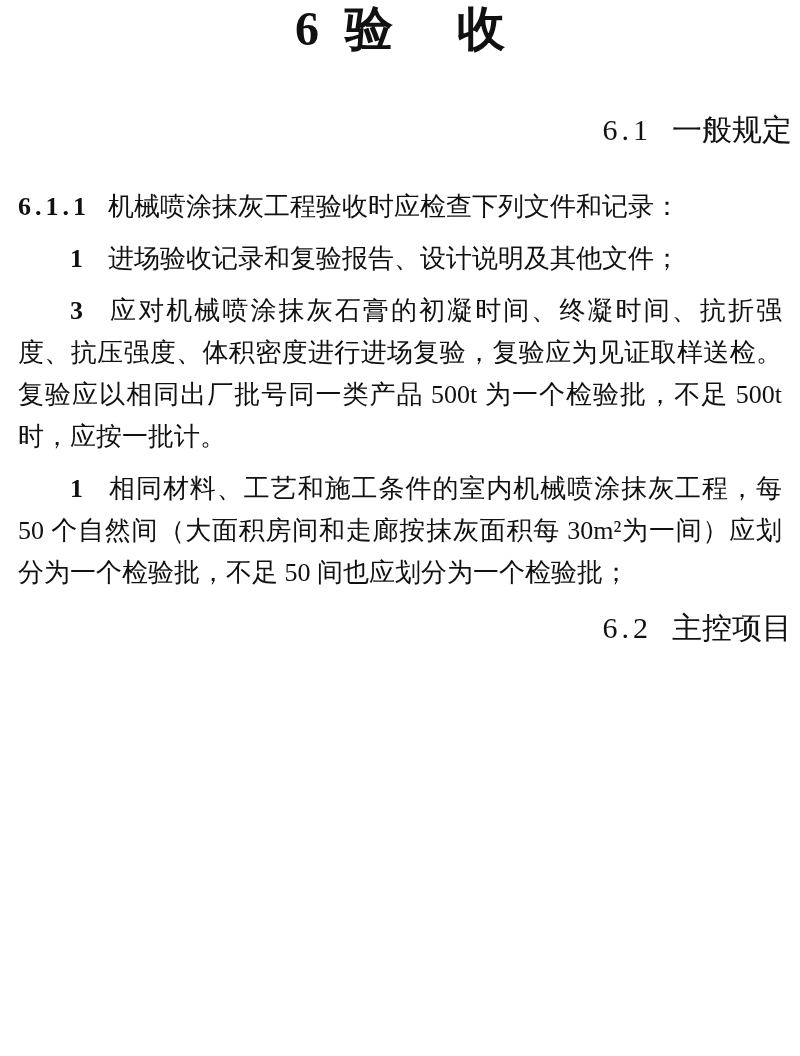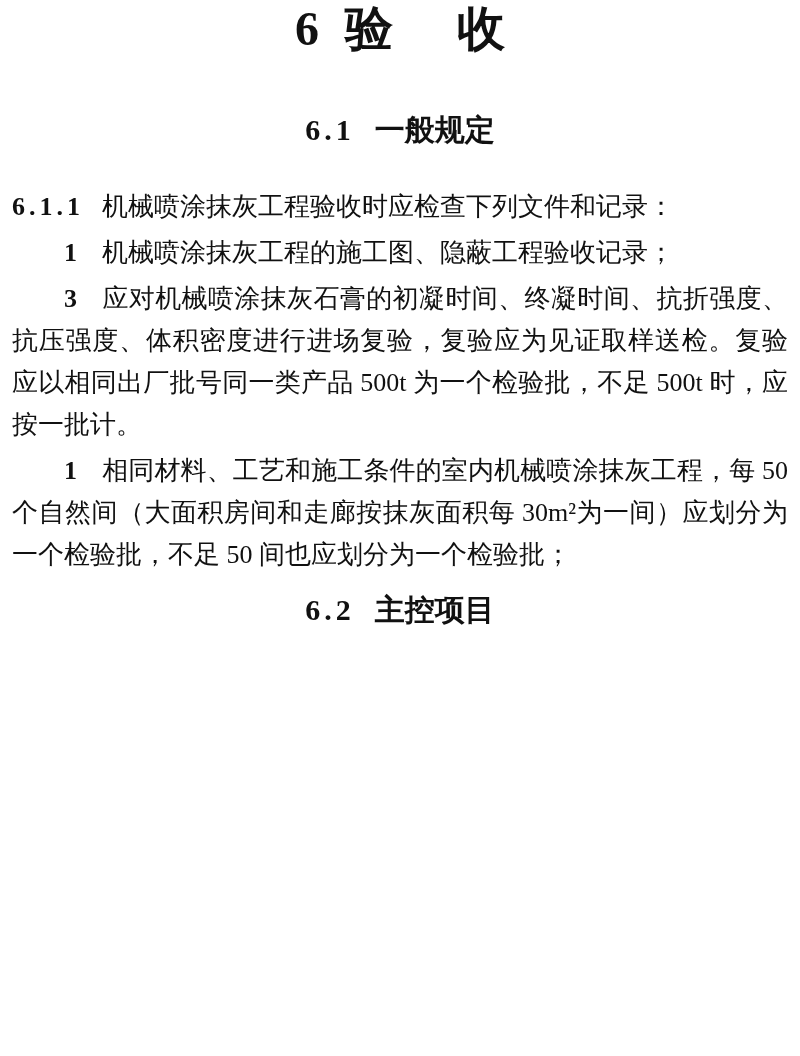--- a/index.html
+++ b/index.html
@@ -32,24 +32,24 @@
   }
   h1.chapter .ch-num {
     margin-right: 26px;
   }
   h1.chapter .ch-title {
     letter-spacing: 64px;
     margin-right: -64px;
   }
   
   h2.section {
-    text-align: center;
+    text-align: right;
     font-size: 30px;
     line-height: 40px;
-    font-weight: bold;
+    font-weight: normal;
     margin: 0;
   }
   h2.section .sec-num {
     font-family: "Liberation Serif", "DejaVu Serif", serif;
     letter-spacing: 4px;
     margin-right: 20px;
   }
   h2.section .sec-title {
     font-family: "Liberation Sans", "DejaVu Sans", sans-serif;
   }
@@ -58,21 +58,21 @@
 
   .body-block {
     font-size: 26px;
     line-height: 42px;
     text-align: justify;
   }
   .body-6-1 { margin-top: 36px; }
   .body-6-2 { margin-top: 40px; }
 
   .body-block p {
-    margin: 4px;
+    margin: 10px;
     padding: 0;
   }
   p.clause { text-indent: 0; }
   p.item   { text-indent: 2em; }
   p.method { text-indent: 2em; }
 
   .cnum {
     font-weight: bold;
     letter-spacing: 4px;
     margin-right: 18px;
@@ -91,21 +91,21 @@
     <span class="ch-num">6</span><span class="ch-title">验收</span>
   </h1>
 
   <h2 class="section heading-6-1">
     <span class="sec-num">6.1</span><span class="sec-title">一般规定</span>
   </h2>
 
   <div class="body-block body-6-1">
     <p class="clause"><b class="cnum">6.1.1</b><span>机械喷涂抹灰工程验收时应检查下列文件和记录：</span></p>
 
-    <p class="item"><b class="inum">1</b><span>机械喷涂抹灰工程的施工图、隐蔽工程验收记录；</span></p>
+    <p class="item"><b class="inum">1</b><span>进场验收记录和复验报告、设计说明及其他文件；</span></p>
 
 
     <p class="item"><b class="inum">3</b><span>应对机械喷涂抹灰石膏的初凝时间、终凝时间、抗折强度、抗压强度、体积密度进行进场复验，复验应为见证取样送检。复验应以相同出厂批号同一类产品 500t 为一个检验批，不足 500t 时，应按一批计。</span></p>
 
 
     <p class="item"><b class="inum">1</b><span>相同材料、工艺和施工条件的室内机械喷涂抹灰工程，每 50 个自然间（大面积房间和走廊按抹灰面积每 30m²为一间）应划分为一个检验批，不足 50 间也应划分为一个检验批；</span></p>
 
   </div>
 
   <h2 class="section heading-6-2">

